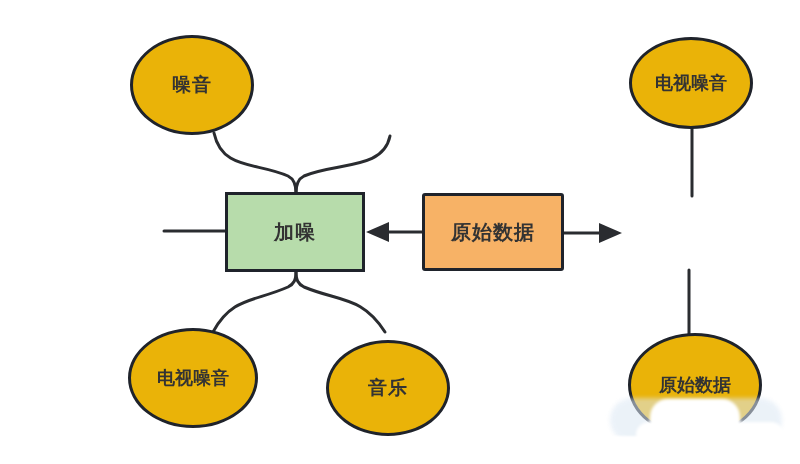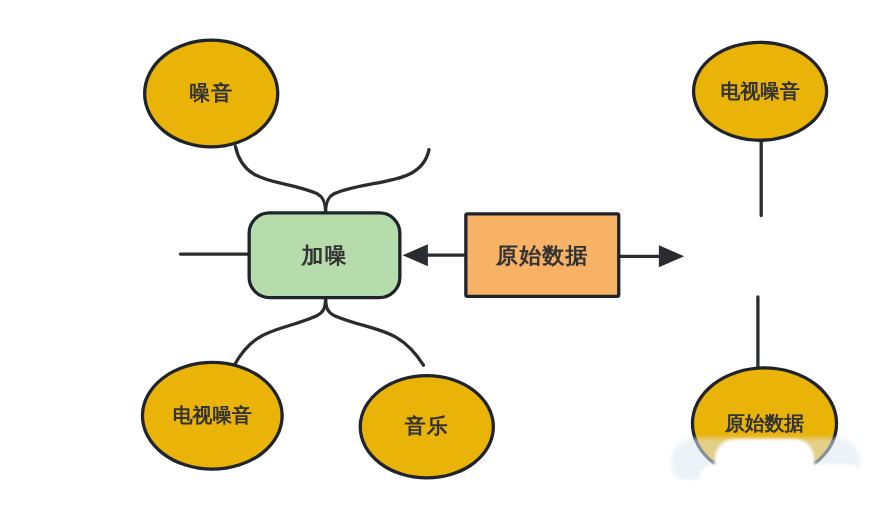--- a/index.html
+++ b/index.html
@@ -23,21 +23,21 @@
     letter-spacing:1px;
   }
   .ellipse{
     background:#eab308;
     border-radius:50%;
     font-size:19px;
   }
   .ellipse.small-text{font-size:18px;letter-spacing:0;}
   .box-green{
     background:#b7dcab;
-    border-radius:20px;
+    border-radius:0;
     font-size:20px;
   }
   .box-orange{
     background:#f7b266;
     border-radius:3px;
     font-size:20px;
   }
   
   #node-noise        {left:130px;top:35px; width:124px;height:100px;}
   #node-reverberation{left:327px;top:37px; width:126px;height:98px;}

